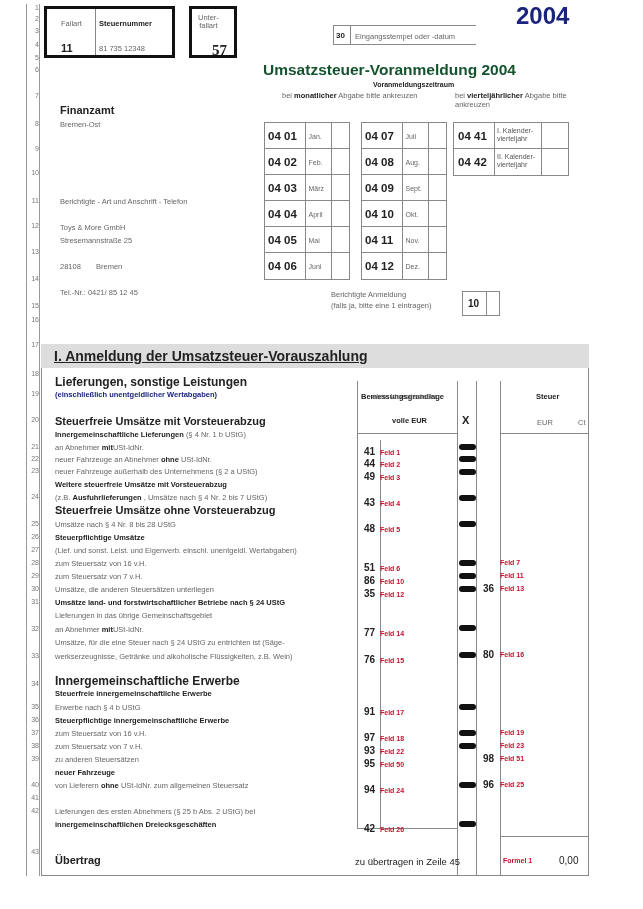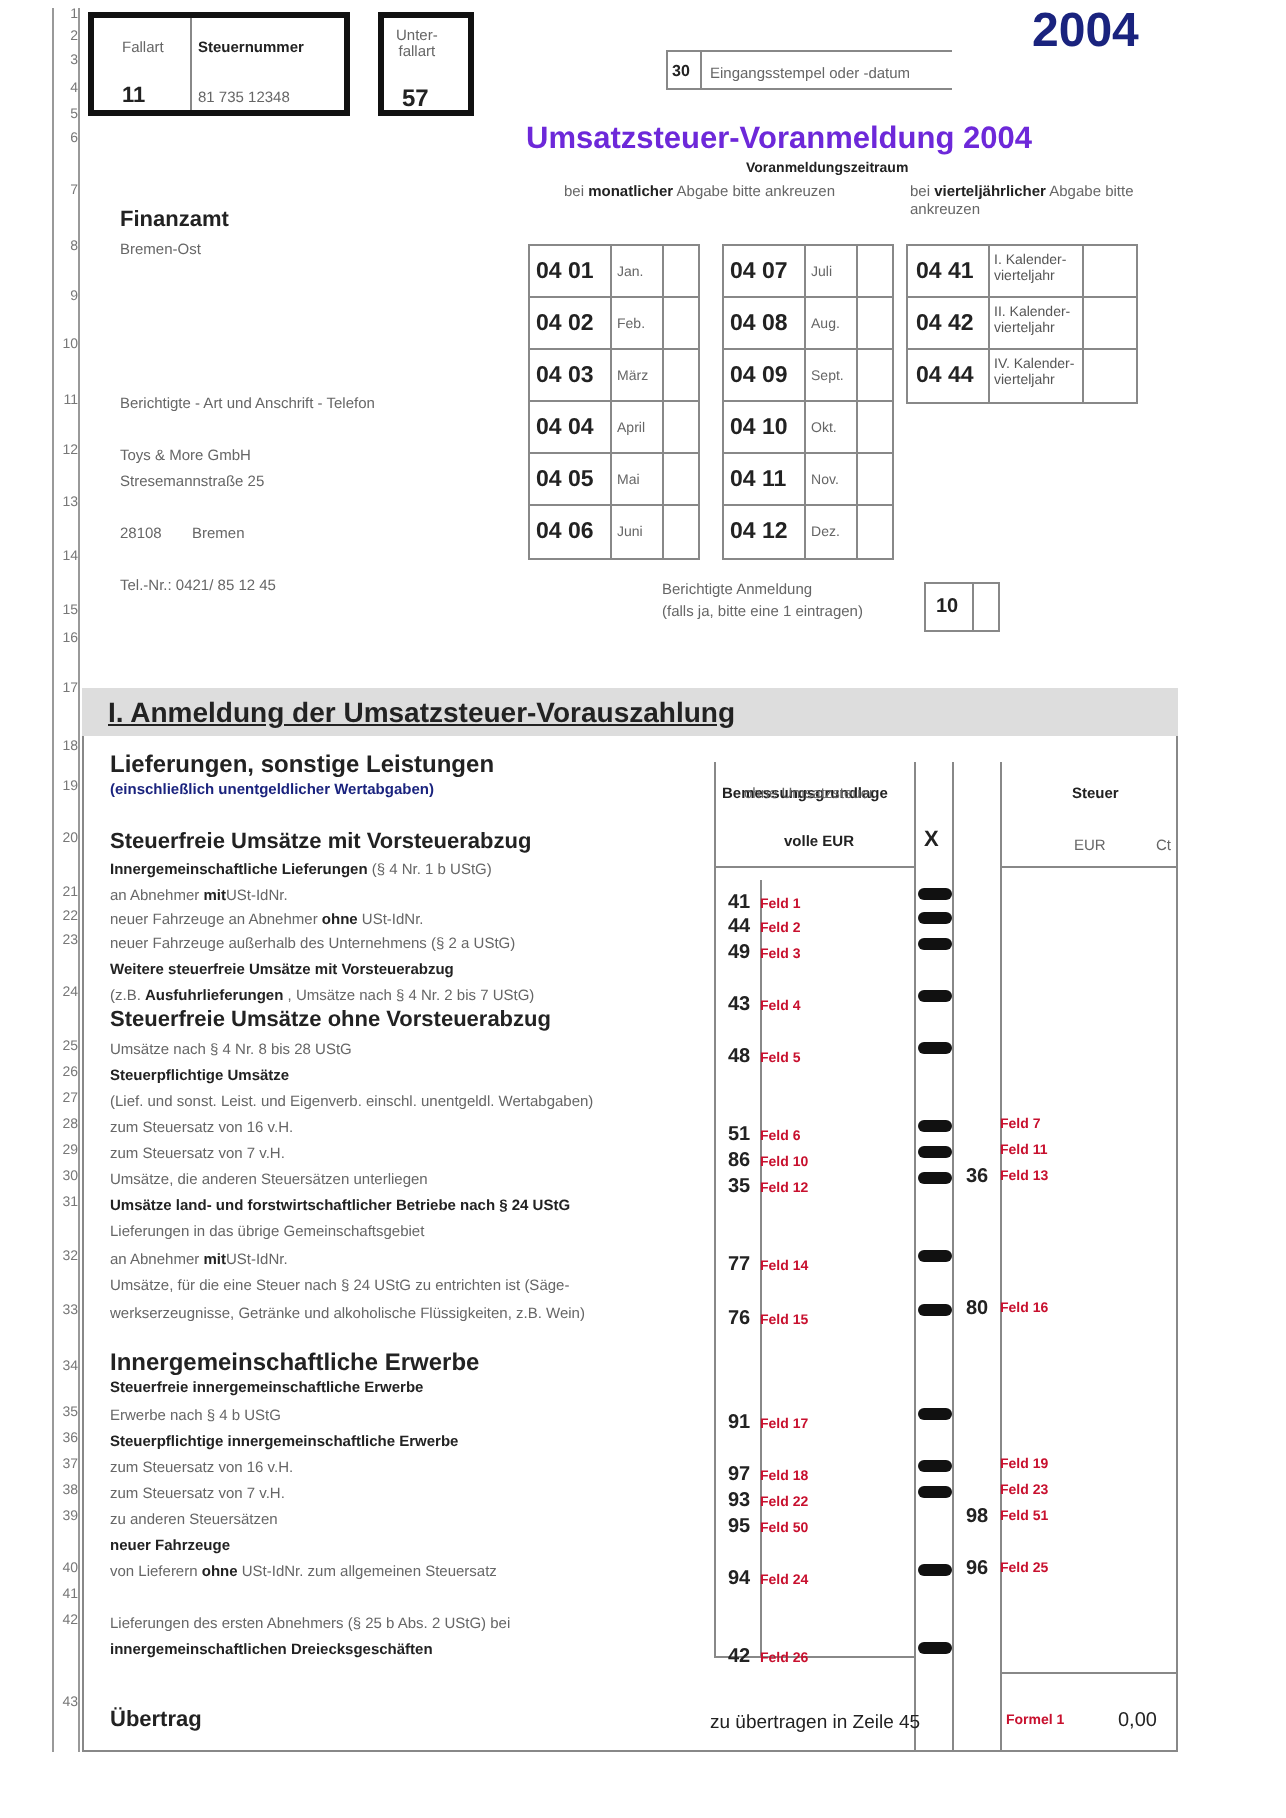--- a/index.html
+++ b/index.html
@@ -83,30 +83,30 @@
 
 <div class="box" style="left:44px;top:6px;width:131px;height:52px;">
   <div class="abs" style="left:48px;top:0;width:1px;height:46px;background:#888;"></div>
   <span class="abs gray small" style="left:14px;top:10px;">Fallart</span>
   <span class="abs" style="left:14px;top:33px;font-weight:bold;font-size:11px;">11</span>
   <span class="abs" style="left:52px;top:10px;font-size:7.5px;font-weight:bold;">Steuernummer</span>
   <span class="abs gray small" style="left:52px;top:35px;">81 735 12348</span>
 </div>
 <div class="box" style="left:189px;top:6px;width:48px;height:52px;">
   <span class="abs gray small" style="left:6px;top:5px;line-height:8px;text-align:center;"><span>Unter-</span><br><span>fallart</span></span>
-  <span class="abs" style="left:9px;top:33px;font-weight:bold;font-size:12px;">57</span>
+  <span class="abs" style="left:20px;top:33px;font-weight:bold;font-size:15px;font-family:Liberation Serif, serif;">57</span>
 </div>
 
 <div class="abs" style="left:333px;top:25px;width:143px;height:20px;border-left:1px solid #888;border-top:1px solid #888;border-bottom:1px solid #888;">
   <span class="abs" style="left:0;top:0;width:17px;height:18px;border-right:1px solid #888;font-weight:bold;font-size:8px;padding:5px 0 0 2px;">30</span>
   <span class="abs gray small" style="left:21px;top:6px;">Eingangsstempel oder -datum</span>
 </div>
 <span class="abs" style="left:516px;top:2px;font-size:24px;font-weight:bold;color:#1a237e;">2004</span>
 
-<span class="abs" style="left:263px;top:61px;font-size:15.5px;font-weight:bold;color:#6d28d9;">Umsatzsteuer-Voranmeldung 2004</span>
+<span class="abs" style="left:263px;top:61px;font-size:15.5px;font-weight:bold;color:#14532d;">Umsatzsteuer-Voranmeldung 2004</span>
 <span class="abs" style="left:373px;top:81px;font-size:7px;font-weight:bold;">Voranmeldungszeitraum</span>
 <span class="abs gray small" style="left:282px;top:91px;"><span>bei </span><b style="color:#222">monatlicher</b><span> Abgabe bitte ankreuzen</span></span>
 <span class="abs gray small" style="left:455px;top:91px;width:120px;line-height:9px;"><span>bei </span><b style="color:#222">vierteljährlicher</b><span> Abgabe bitte ankreuzen</span></span>
 
 <span class="abs" style="left:60px;top:104px;font-size:11px;font-weight:bold;">Finanzamt</span>
 <span class="abs gray small" style="left:60px;top:120px;">Bremen-Ost</span>
 <span class="abs gray small" style="left:60px;top:197px;">Berichtigte - Art und Anschrift - Telefon</span>
 <span class="abs gray small" style="left:60px;top:223px;">Toys &amp; More GmbH</span>
 <span class="abs gray small" style="left:60px;top:236px;">Stresemannstraße 25</span>
 <span class="abs gray small" style="left:60px;top:262px;">28108</span>
@@ -184,25 +184,20 @@
 <div class="monthgrid" style="left:453px;top:122px;width:116px;">
   <div id="q1">
       <div class="mrow">
         <div class="qcode">04 41</div>
         <div class="qname">I. Kalender-vierteljahr</div>
         <div class="mcheck"></div>
       </div>
       <div class="mrow">
         <div class="qcode">04 42</div>
         <div class="qname">II. Kalender-vierteljahr</div>
-        <div class="mcheck"></div>
-      </div>
-      <div class="mrow">
-        <div class="qcode">04 44</div>
-        <div class="qname">IV. Kalender-vierteljahr</div>
         <div class="mcheck"></div>
       </div>
     </div>
 </div>
 
 <span class="abs gray small" style="left:331px;top:289px;line-height:11px;"><span>Berichtigte Anmeldung</span><br><span>(falls ja, bitte eine 1 eintragen)</span></span>
 <div class="abs" style="left:462px;top:291px;width:38px;height:25px;border:1px solid #888;">
   <span class="abs" style="left:0;top:0;width:24px;height:23px;border-right:1px solid #888;font-weight:bold;font-size:10px;padding:6px 0 0 5px;">10</span>
 </div>
 

